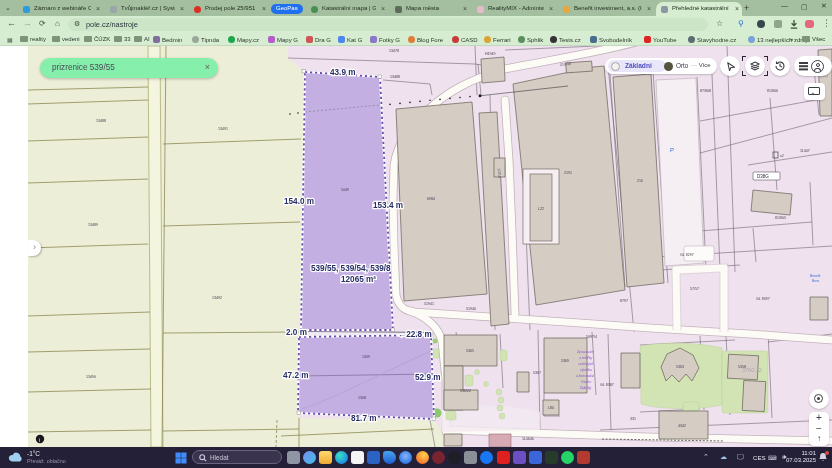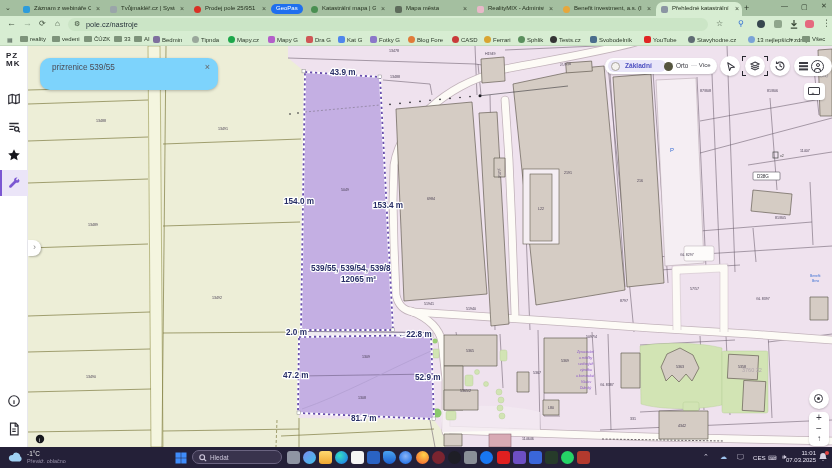--- a/index.html
+++ b/index.html
@@ -21,21 +21,21 @@
 #bookbar{left:0;top:32px;width:832px;height:14px;background:#d7edd2;border-bottom:1px solid #c3d9be;}
 .bk{position:absolute;top:4px;font-size:6px;color:#2c3a2a;white-space:nowrap;}
 .bk .ic{display:inline-block;width:7px;height:7px;border-radius:2px;vertical-align:-1px;margin-right:2px;}
 .fold{display:inline-block;width:8px;height:6px;background:#7d937a;border-radius:1px;position:relative;vertical-align:-1px;margin-right:2px;}
 
 #sidebar{left:0;top:46px;width:28px;height:401px;background:#ffffff;border-right:1px solid #e8e8ee;}
 #logo{position:absolute;left:6px;top:6px;font-size:8px;font-weight:bold;letter-spacing:1px;color:#26262e;line-height:8px;}
 .sic{position:absolute;left:7px;width:14px;height:14px;color:#2c2c34;}
 #activerow{position:absolute;left:0;top:124px;width:28px;height:26px;background:#ebe5f8;border-left:2.5px solid #7b57d2;}
 #expander{position:absolute;left:28px;top:240px;width:13px;height:16px;background:#fff;border-radius:0 8px 8px 0;box-shadow:1px 1px 2px rgba(0,0,0,.25);color:#888;font-size:9px;text-align:center;line-height:15px;}
-#searchpill{position:absolute;left:40px;top:58px;width:178px;height:32px;background:#7dd3fc;border-radius:10px;box-shadow:0 1px 3px rgba(0,0,0,.25);}
+#searchpill{position:absolute;left:40px;top:58px;width:178px;height:20px;background:#86efac;border-radius:10px;box-shadow:0 1px 3px rgba(0,0,0,.25);}
 #searchpill .q{position:absolute;left:12px;top:5px;font-size:8.2px;color:#4b4b55;}
 #searchpill .x{position:absolute;right:8px;top:4px;font-size:9px;color:#666;}
 #taskbar{left:0;top:447px;width:832px;height:21px;background:#242038;}
 .tk{position:absolute;top:3.5px;width:13px;height:13px;border-radius:3px;}
 </style></head>
 <body>
 <div id="stage">
 
 <div class="abs" id="tabbar">
   <div class="abs" style="left:5px;top:4px;font-size:7px;color:#2c3829;">⌄</div>
@@ -364,45 +364,20 @@
 
 <rect x="753" y="172" width="27" height="8" rx="1" fill="#fff" stroke="#55505a" stroke-width="0.6"></rect>
 <text x="757" y="178" font-size="4.5" fill="#2c2c34">D38G</text>
 <rect x="773" y="152" width="5" height="6" fill="none" stroke="#444" stroke-width="0.7"></rect>
 <text x="780" y="157" font-size="3.6" fill="#444">x2</text>
 
 <circle cx="40" cy="439" r="4.2" fill="#17171d"></circle>
 <text x="38.7" y="441.5" font-size="5.5" fill="#fff">i</text>
 </svg>
 
-<div class="abs" id="sidebar">
-  <div id="logo">PZ<br>MK</div>
-  <div id="activerow"></div>
-  <svg class="sic" style="top:46px;" viewBox="0 0 24 24" fill="none" stroke="#2c2c34" stroke-width="2">
-        <path d="M3 6l6-2 6 2 6-2v14l-6 2-6-2-6 2zM9 4v14M15 6v14"></path>
-      </svg>
-  <svg class="sic" style="top:74px;" viewBox="0 0 24 24" fill="none" stroke="#2c2c34" stroke-width="2.2">
-        <path d="M4 6h16M4 11h9M4 16h7"></path>
-        <circle cx="16.5" cy="15.5" r="3.5"></circle>
-        <path d="M19 18l3 3"></path>
-      </svg>
-  <svg class="sic" style="top:102px;" viewBox="0 0 24 24" fill="#17171d">
-        <path d="M12 2l3 6.6 7 .8-5.2 4.8 1.4 7-6.2-3.6-6.2 3.6 1.4-7L2 9.4l7-.8z"></path>
-      </svg>
-  <svg class="sic" style="top:130px;" viewBox="0 0 24 24" fill="#7b57d2">
-        <path d="M21.5 7.2c0 .4-.1.8-.2 1.2-.5 1.9-2.2 3.3-4.3 3.3-.5 0-1-.1-1.4-.2L7.5 19.6c-.9.9-2.3.9-3.2 0s-.9-2.3 0-3.2l8.1-8.1c-.2-.5-.2-.9-.2-1.4 0-2.5 2-4.4 4.4-4.4.5 0 .9.1 1.4.2l-2.8 2.8 2.1 2.1 2.8-2.8c.3.8.4 1.2.4 2.4z"></path>
-      </svg>
-  <svg class="sic" style="top:348px;" viewBox="0 0 24 24" fill="none" stroke="#2c2c34" stroke-width="2">
-        <circle cx="12" cy="12" r="9"></circle>
-        <path d="M12 10.5V17M12 7.2v.2"></path>
-      </svg>
-  <svg class="sic" style="top:376px;" viewBox="0 0 24 24" fill="none" stroke="#2c2c34" stroke-width="2">
-        <path d="M6 2h9l4 4v16H6zM14 2v5h5M9 12h6M9 16h6"></path>
-      </svg>
-</div>
 <div id="expander">›</div>
 
 <div id="searchpill">
       <span class="q">prizrenice 539/55</span>
       <span class="x">×</span>
     </div>
 
 <div class="abs" style="left:605px;top:58px;width:112px;height:16px;background:#fff;border-radius:8px;box-shadow:0 1px 2px rgba(0,0,0,.2);">
   <div class="abs" style="left:3px;top:2px;width:58px;height:12px;background:#e9e6f9;border-radius:6px;"></div>
   <div class="abs" style="left:6px;top:3.5px;width:9px;height:9px;border-radius:50%;background:#f4f2ee;border:1px solid #a9a49e;"></div>

